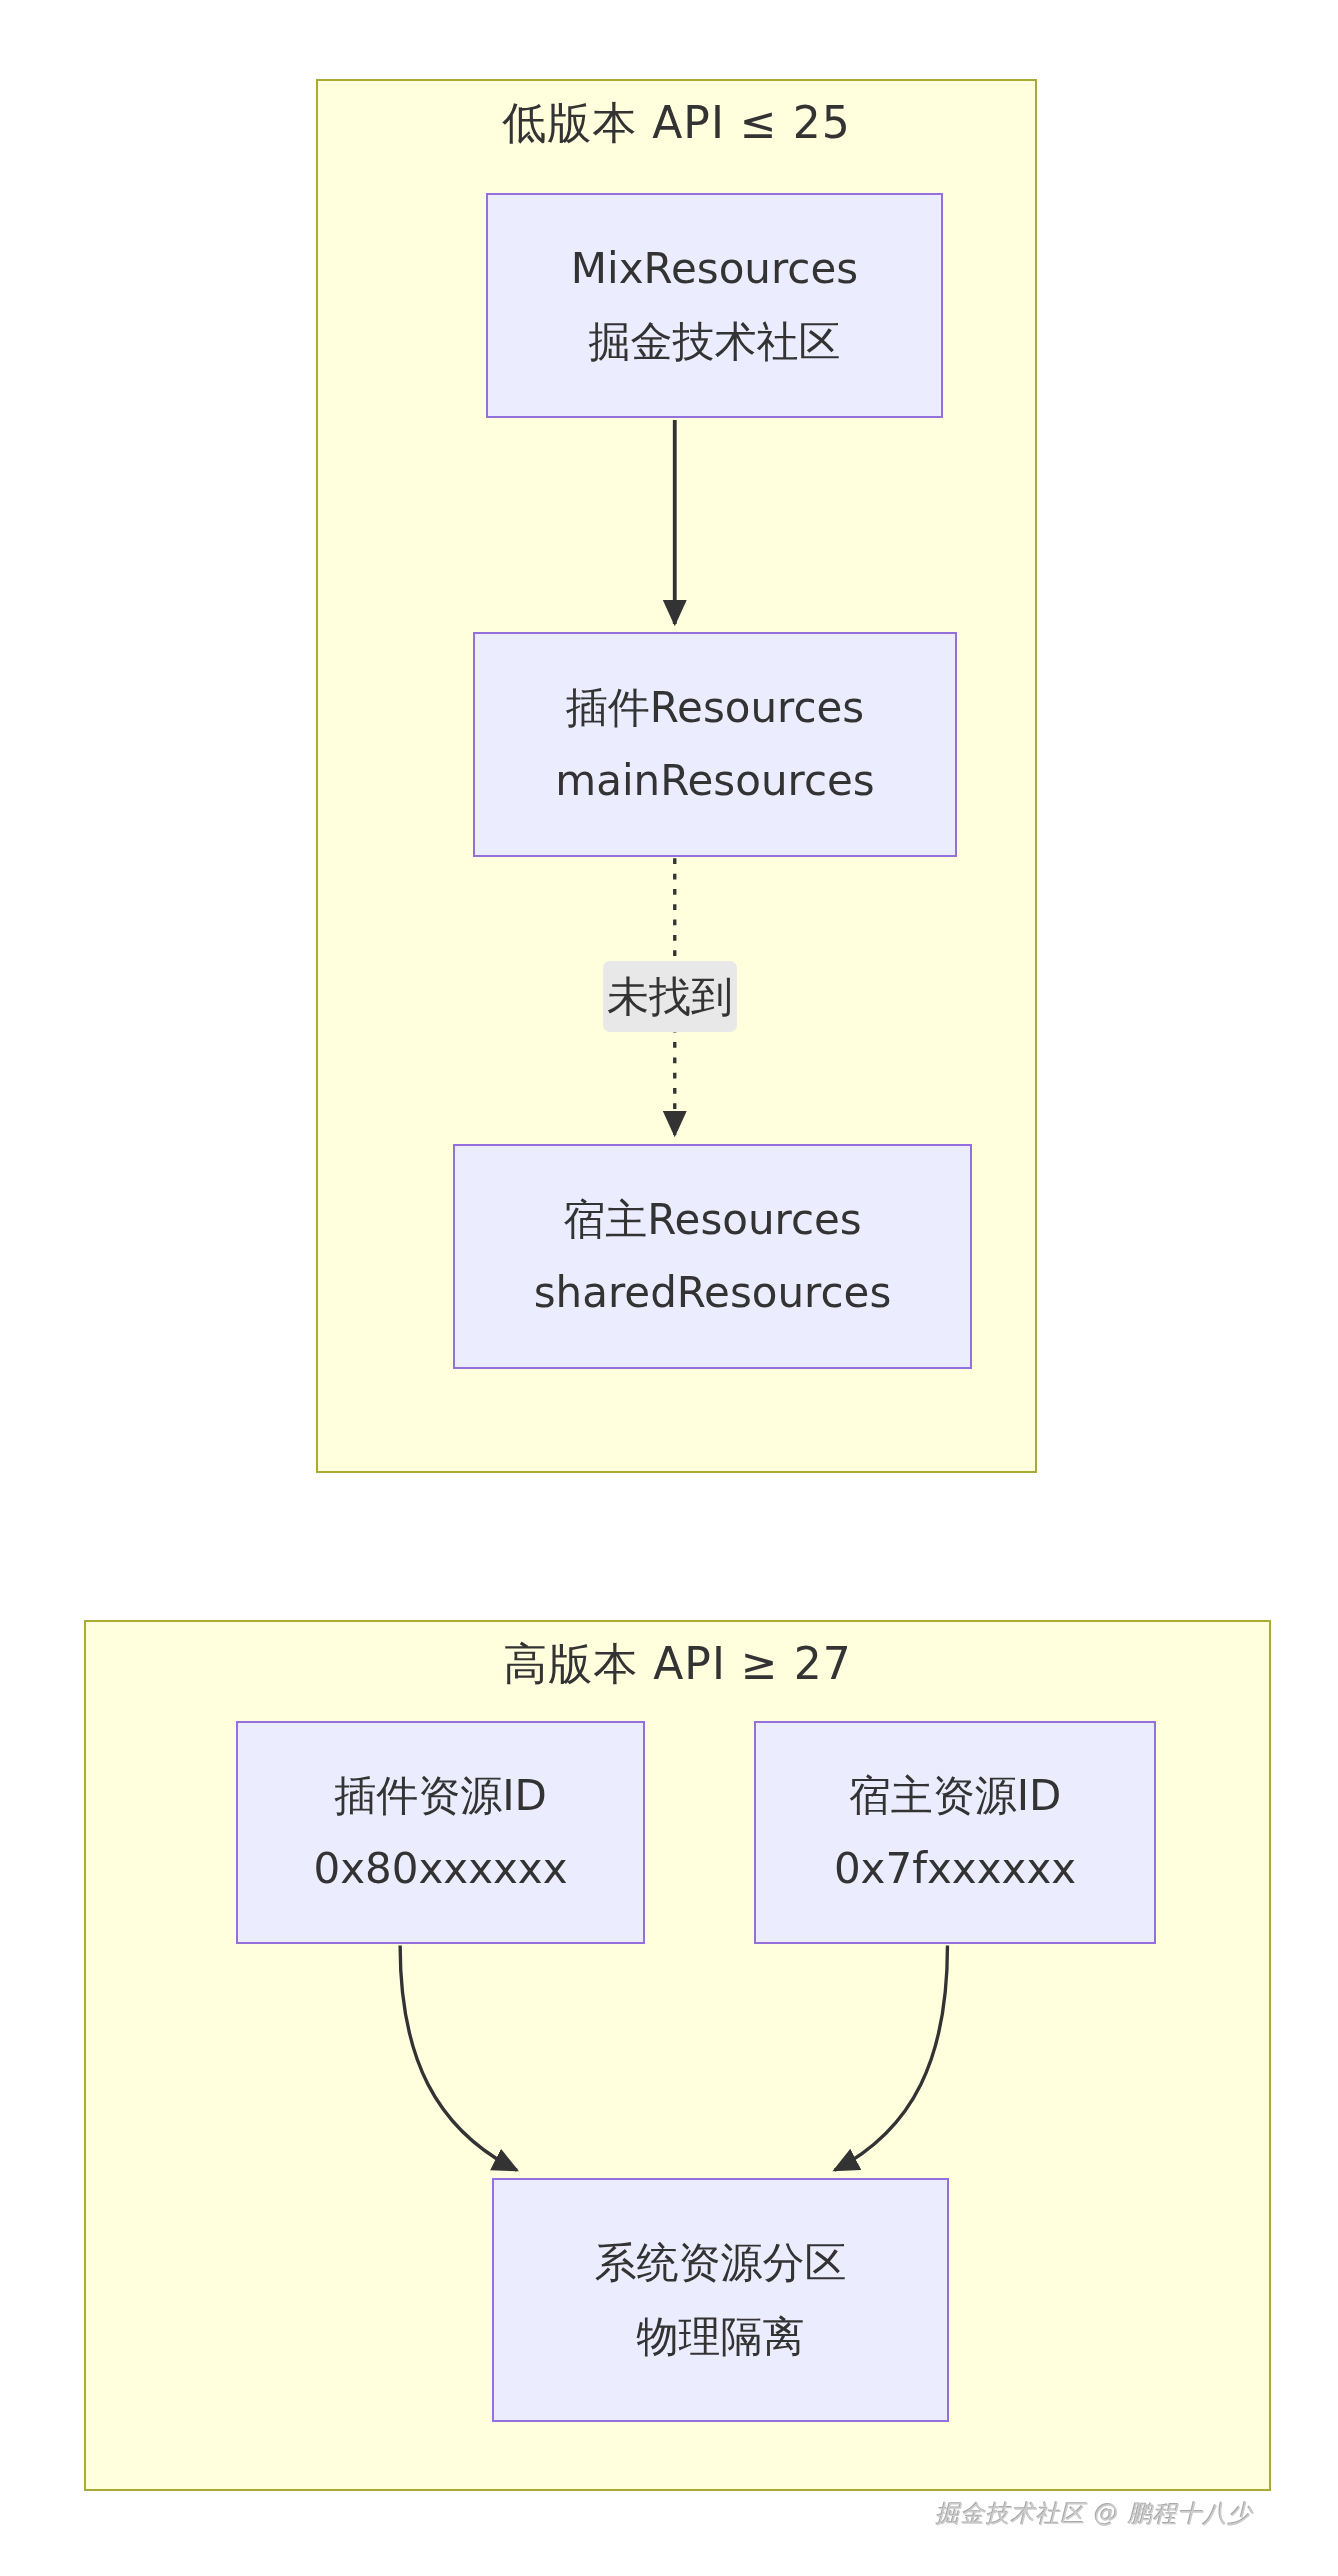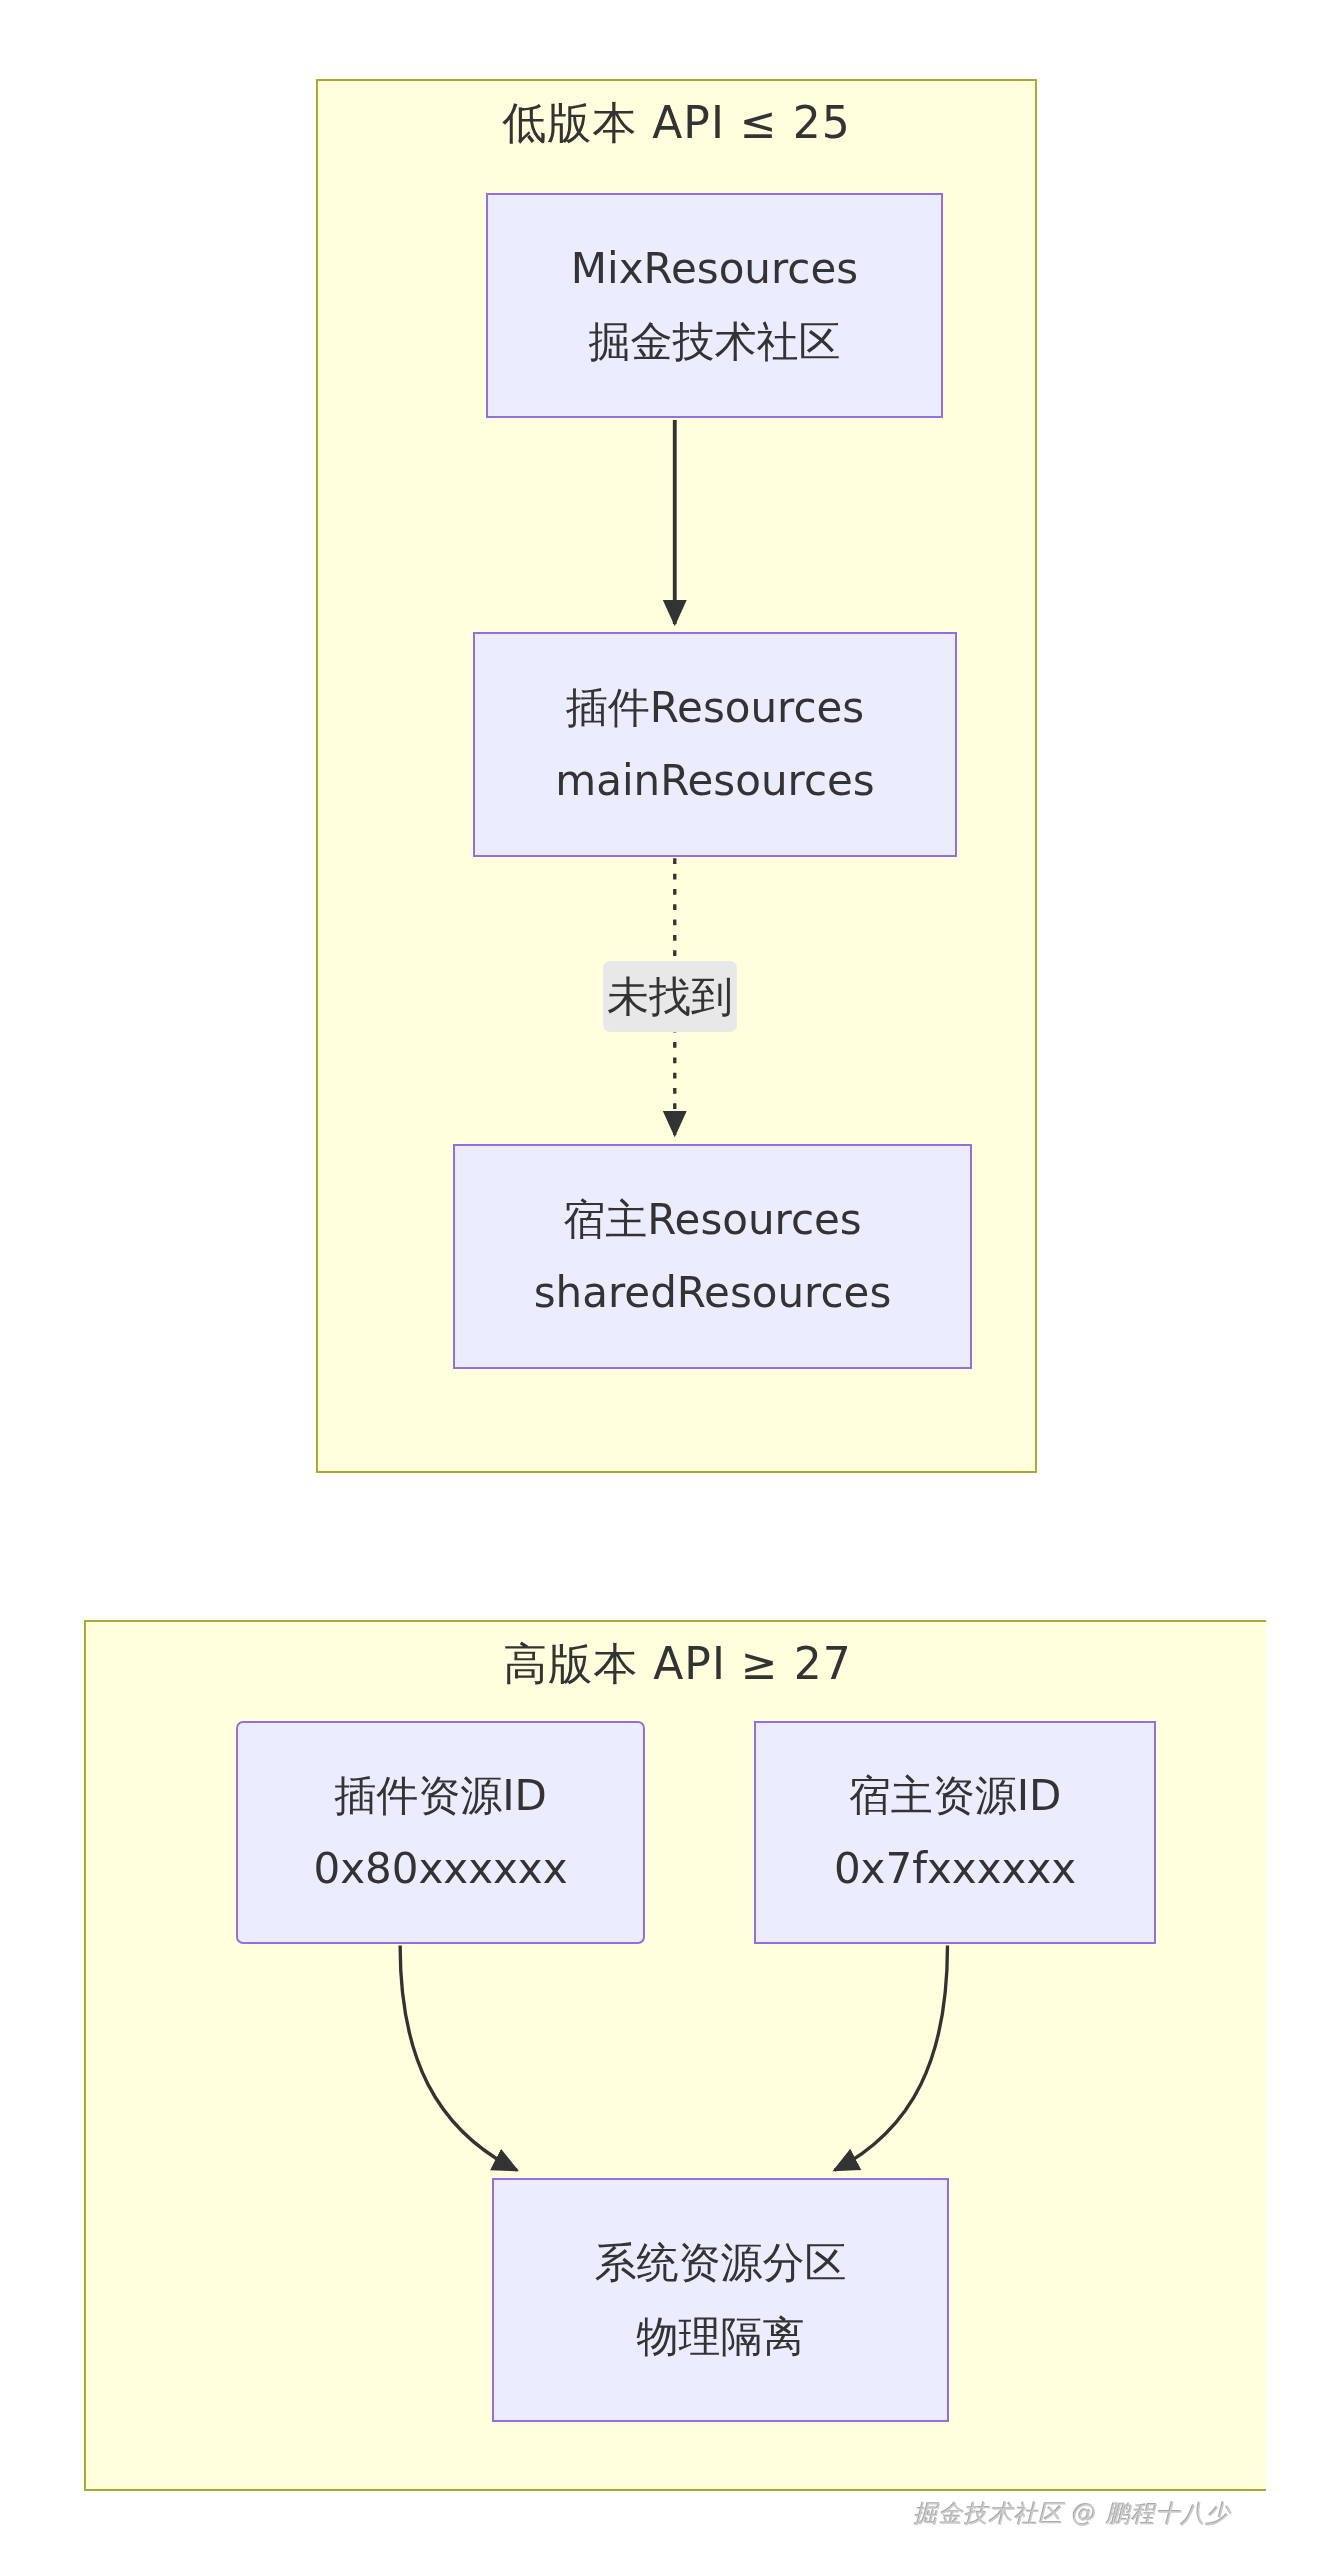--- a/index.html
+++ b/index.html
@@ -4,20 +4,21 @@
 <style>
   html, body { margin: 0; padding: 0; background: #ffffff; }
   body { font-family: "DejaVu Sans", "Liberation Sans", sans-serif; }
 
   .canvas {
     position: relative;
     width: 1266px;
     height: 2576px;
     background: #ffffff;
     overflow: hidden;
+    padding-left: 22px;
   }
 
   
   .cluster {
     position: absolute;
     background: #ffffde;
     border: 2.9px solid #aaaa33;
     box-sizing: border-box;
   }
   .cluster-1 { left: 316px; top: 79px;   width: 721px;  height: 1394px; }
@@ -54,21 +55,21 @@
     font-size: 42px;
     color: #333333;
     text-align: center;
     margin-left: 40px;
   }
   .node .line { line-height: 1.15; white-space: nowrap; }
 
   .node-a { left: 446px; top: 193px;  width: 457px; height: 225px; }
   .node-b { left: 433px; top: 632px;  width: 484px; height: 225px; align-items: center; }
   .node-c { left: 413px; top: 1144px; width: 519px; height: 225px; }
-  .node-d { left: 196px; top: 1721px; width: 409px; height: 223px; border-radius: 7px; }
+  .node-d { left: 196px; top: 1721px; width: 409px; height: 223px; }
   .node-e { left: 714px; top: 1721px; width: 402px; height: 223px; }
   .node-f { left: 452px; top: 2178px; width: 457px; height: 244px; }
 
   
   .edge-label {
     position: absolute;
     left: 603px; top: 961px;
     width: 134px; height: 71px;
     background: #e8e8e8;
     color: #333333;

